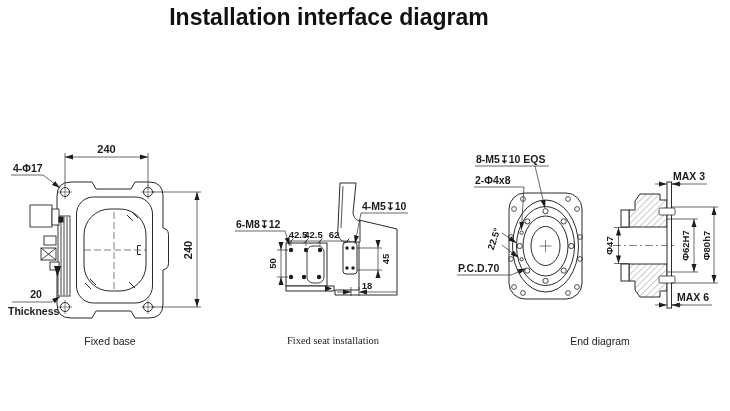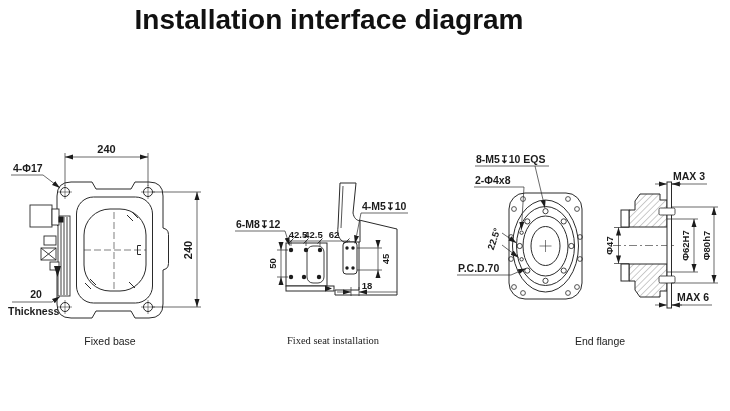--- a/index.html
+++ b/index.html
@@ -1,18 +1,18 @@
 <!DOCTYPE html>
 <html><head>
 <meta charset="utf-8">
 <style>
   html,body{margin:0;padding:0;background:#ffffff;}
   body{width:730px;height:411px;position:relative;font-family:"Liberation Sans",sans-serif;overflow:hidden;}
   .page-title{position:absolute;top:4px;left:0;width:658px;text-align:center;
-    font-size:28px;font-weight:800;color:#111;letter-spacing:0px;}
+    font-size:23px;font-weight:800;color:#111;letter-spacing:0px;}
   .caption{position:absolute;top:335px;width:150px;text-align:center;
     font-size:10.5px;color:#222;}
   .cap-1{left:35px;} .cap-2{left:258px;font-family:Liberation Serif, serif;} .cap-3{left:525px;}
   svg{position:absolute;left:0;top:0;}
   svg text{fill:#1c1c1c;font-family:"Liberation Sans",sans-serif;font-weight:600;}
   .lbl{font-size:10.5px;}
   .dim{font-size:9.5px;}
   .big{font-size:11px;}
 </style>
 </head>
@@ -308,13 +308,13 @@
     <text class="dim" x="613" y="245.5" text-anchor="middle" transform="rotate(-90 613 245.5)">Φ47</text>
     <text class="dim" x="689" y="245.5" text-anchor="middle" transform="rotate(-90 689 245.5)">Φ62H7</text>
     <text class="dim" x="710" y="245.5" text-anchor="middle" transform="rotate(-90 710 245.5)">Φ80h7</text>
     <text class="lbl" x="689" y="180" text-anchor="middle">MAX 3</text>
     <text class="lbl" x="693" y="301" text-anchor="middle">MAX 6</text>
   </g>
 </svg>
 
 <div class="caption cap-1">Fixed base</div>
 <div class="caption cap-2">Fixed seat installation</div>
-<div class="caption cap-3">End flange</div>
+<div class="caption cap-3">End diagram</div>
 
 </body></html>

